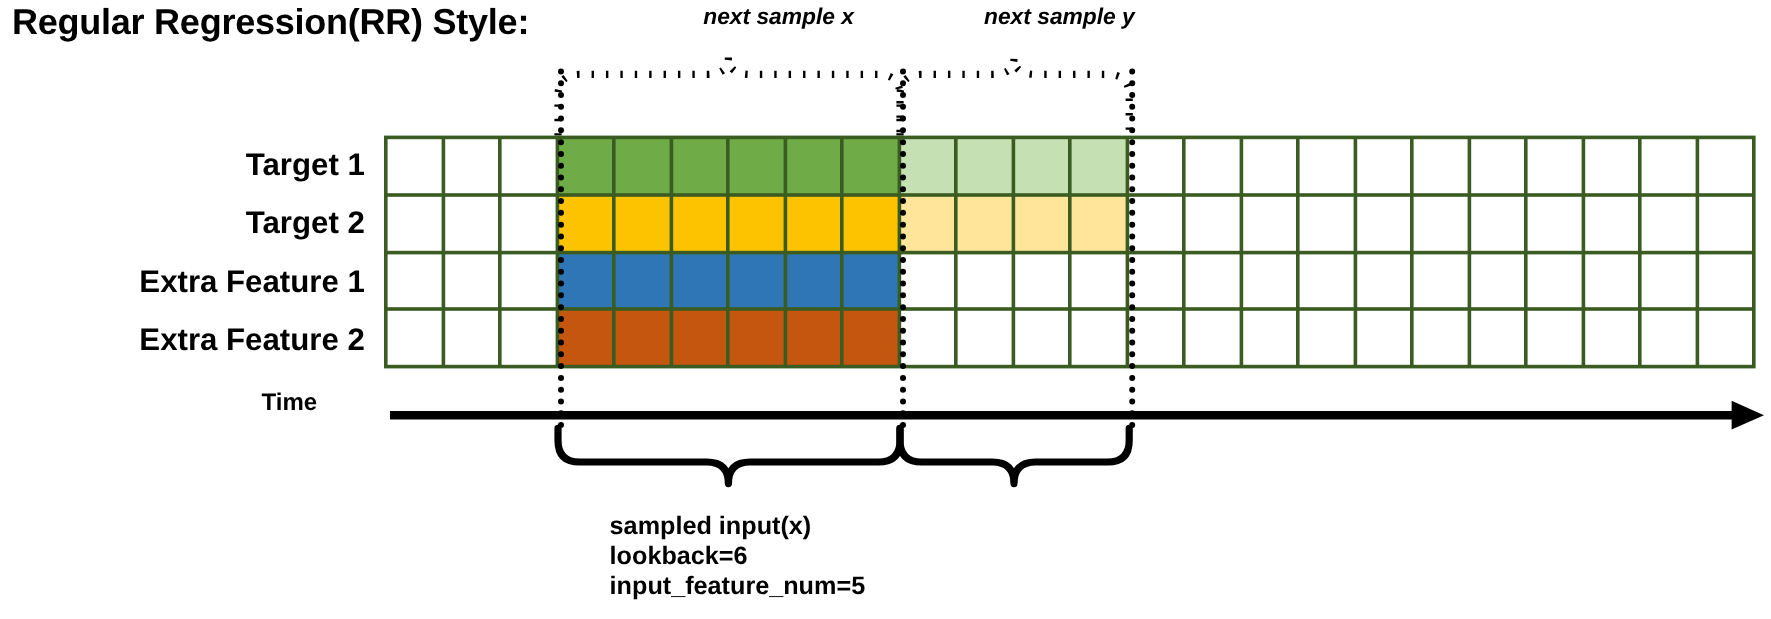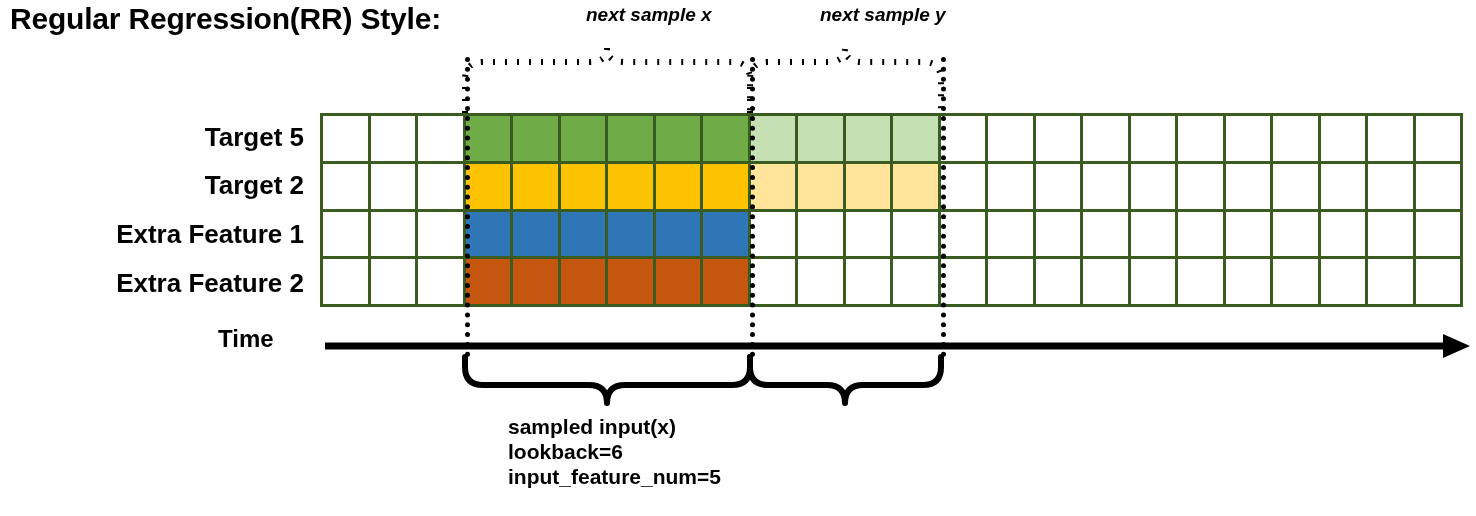--- a/index.html
+++ b/index.html
@@ -98,21 +98,21 @@
     width: 1476px;
     height: 120px;
     pointer-events: none;
   }
 
   
   #time-label {
     position: absolute;
     left: 218px;
     top: 325px;
-    font-size: 24px;
+    font-size: 20px;
     font-weight: 700;
   }
   #time-axis {
     position: absolute;
     left: 325px;
     top: 326px;
     width: 1145px;
     height: 40px;
   }
 
@@ -127,38 +127,38 @@
   }
 
   
   .caption {
     position: absolute;
     font-size: 21px;
     font-weight: 600;
     line-height: 25px;
     white-space: nowrap;
   }
-  #caption-input  { left: 508px; top: 414px; }
+  #caption-input  { left: 508px; top: 426px; }
   #caption-output { left: 773px; top: 423px; }
 </style>
 </head>
 <body>
 
 <div id="page-title">Regular Regression(RR) Style:</div>
 
 <div class="brace-label-top" id="label-next-sample-x">next sample x</div>
 <div class="brace-label-top" id="label-next-sample-y">next sample y</div>
 
 <svg id="top-braces" viewBox="0 0 1476 120" width="1476" height="120">
   <path d="M 465 113 L 465 80 Q 465 62 483 62 L 589 62 Q 607 62 607 48 Q 607 62 625 62 L 732 62 Q 750 62 750 80 L 750 113" fill="none" stroke="#000000" stroke-width="6" stroke-linecap="butt" stroke-dasharray="2 10"></path>
   <path d="M 750 113 L 750 80 Q 750 62 768 62 L 827 62 Q 845 62 845 48 Q 845 62 863 62 L 923 62 Q 941 62 941 80 L 941 113" fill="none" stroke="#000000" stroke-width="6" stroke-linecap="butt" stroke-dasharray="2 10"></path>
 </svg>
 
 <div id="row-labels">
-  <div class="row-label" style="top:0px">Target 5</div>
+  <div class="row-label" style="top:0px">Target 1</div>
   <div class="row-label" style="top:48px">Target 2</div>
   <div class="row-label" style="top:97px">Extra Feature 1</div>
   <div class="row-label" style="top:146px">Extra Feature 2</div>
 </div>
 
 <div id="grid">
     <div class="cell"></div>
     <div class="cell"></div>
     <div class="cell"></div>
     <div class="cell c-green"></div>

